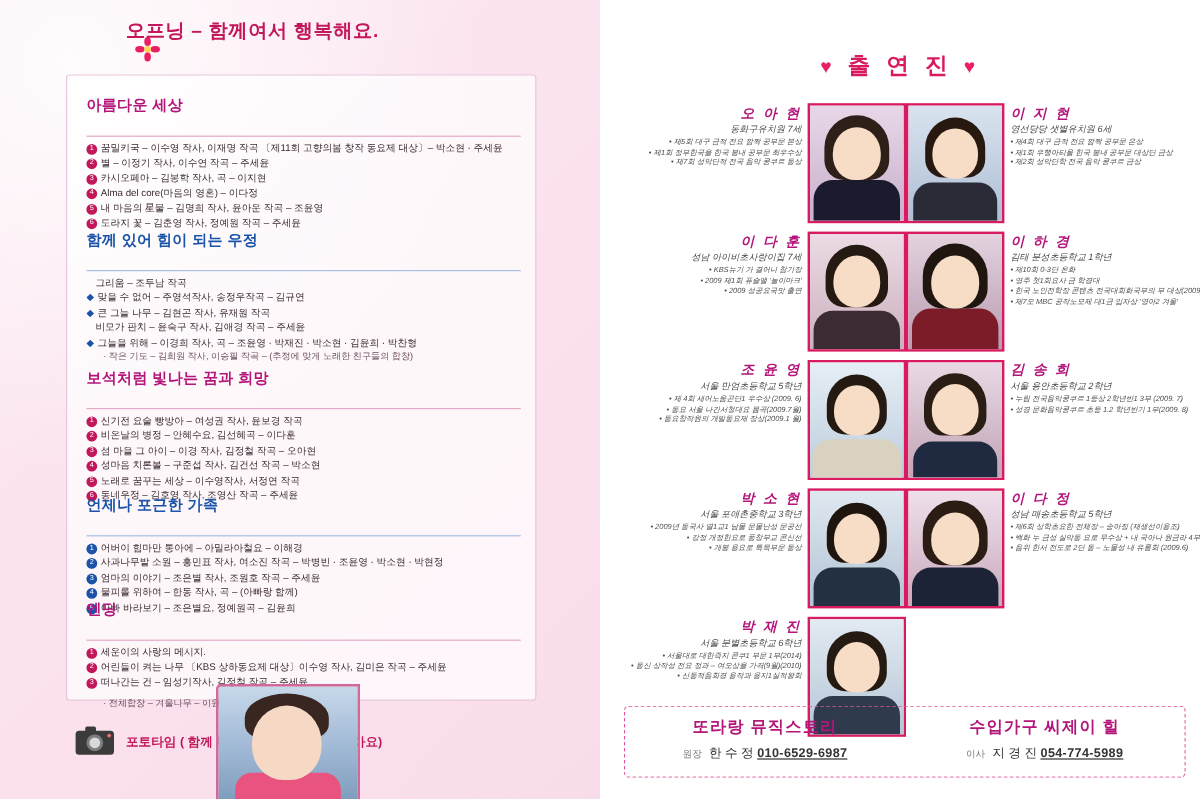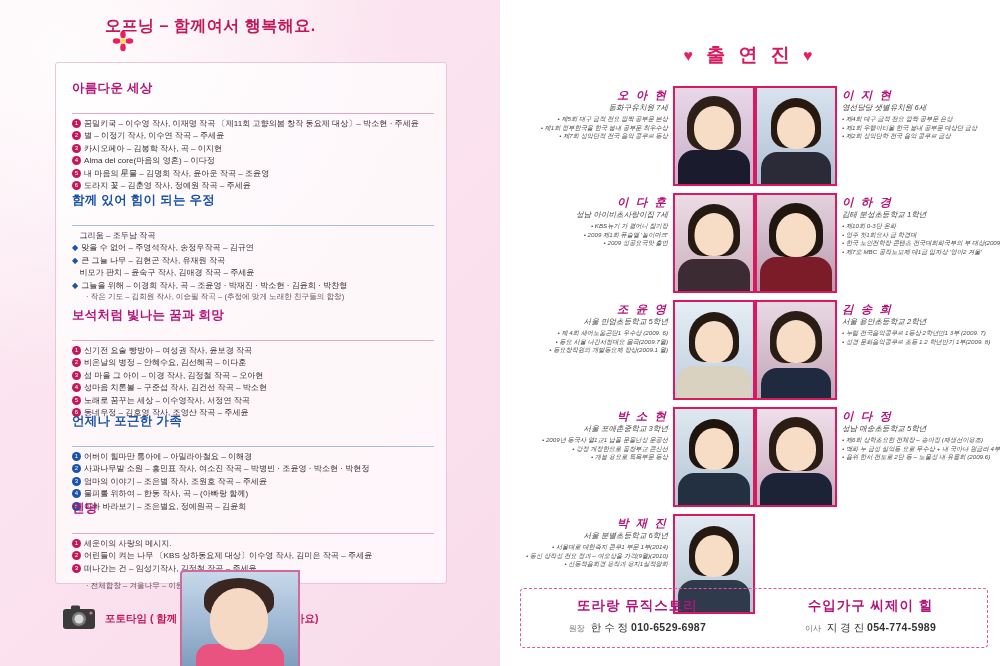--- a/index.html
+++ b/index.html
@@ -111,21 +111,21 @@
   .bl{font-size:6.2px;color:#4a4a4a;line-height:8.6px;white-space:nowrap;}
 
   .sponsor-box{
     position:absolute;left:20px;top:588px;width:466px;height:58px;
     border:1.5px dashed #e1579a;border-radius:4px;display:flex;
   }
   .sp{flex:1;text-align:center;padding-top:8px;}
   .sp-name{font-size:13.5px;font-weight:bold;color:#b3157a;letter-spacing:1px;}
   .sp-sub{font-size:10.5px;color:#333;margin-top:6px;}
   .sp-sub .role{font-size:8px;color:#777;margin-right:3px;}
-  .sp-sub .pn{font-weight:bold;letter-spacing:.3px;}
+  .sp-sub .pn{font-weight:bold;letter-spacing:.3px;text-decoration:underline;}
 </style>
 </head>
 <body>
 
 <div class="left-page">
   <div class="panel"></div>
 
   <svg class="flower-icon" viewBox="0 0 24 24">
     <g fill="#e91e63">
       <ellipse cx="12" cy="5" rx="3" ry="4.2"></ellipse>

